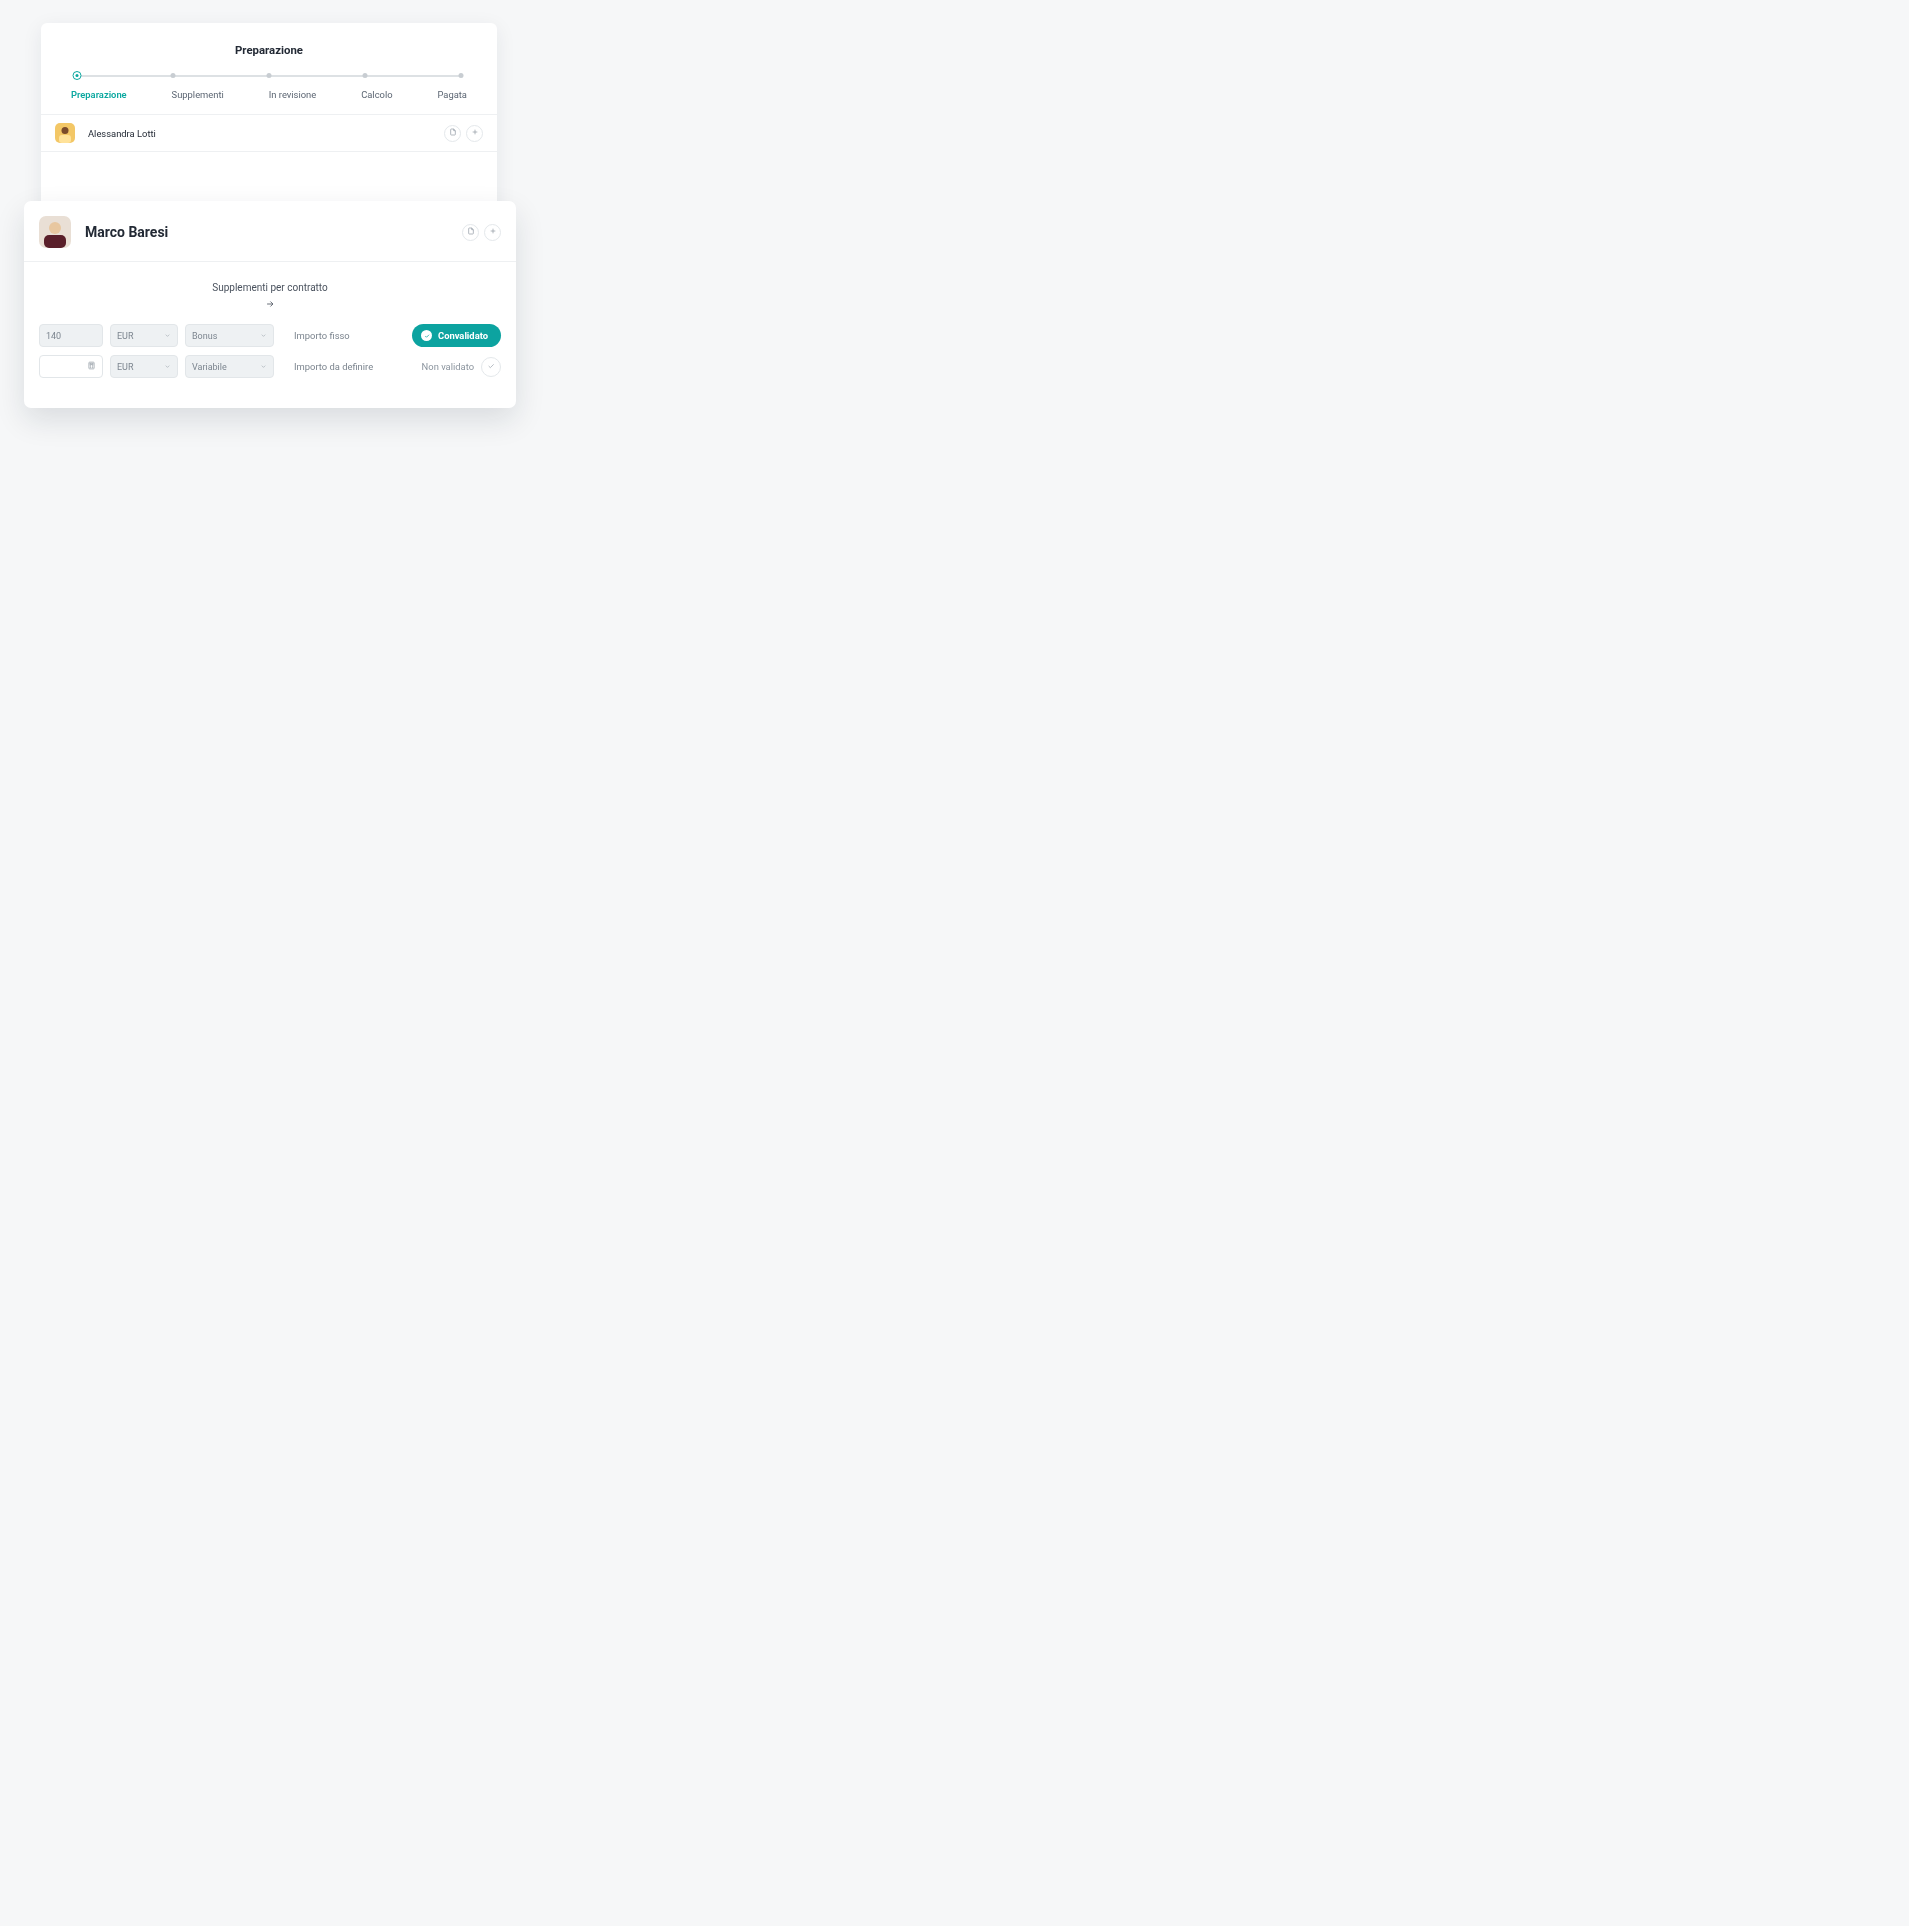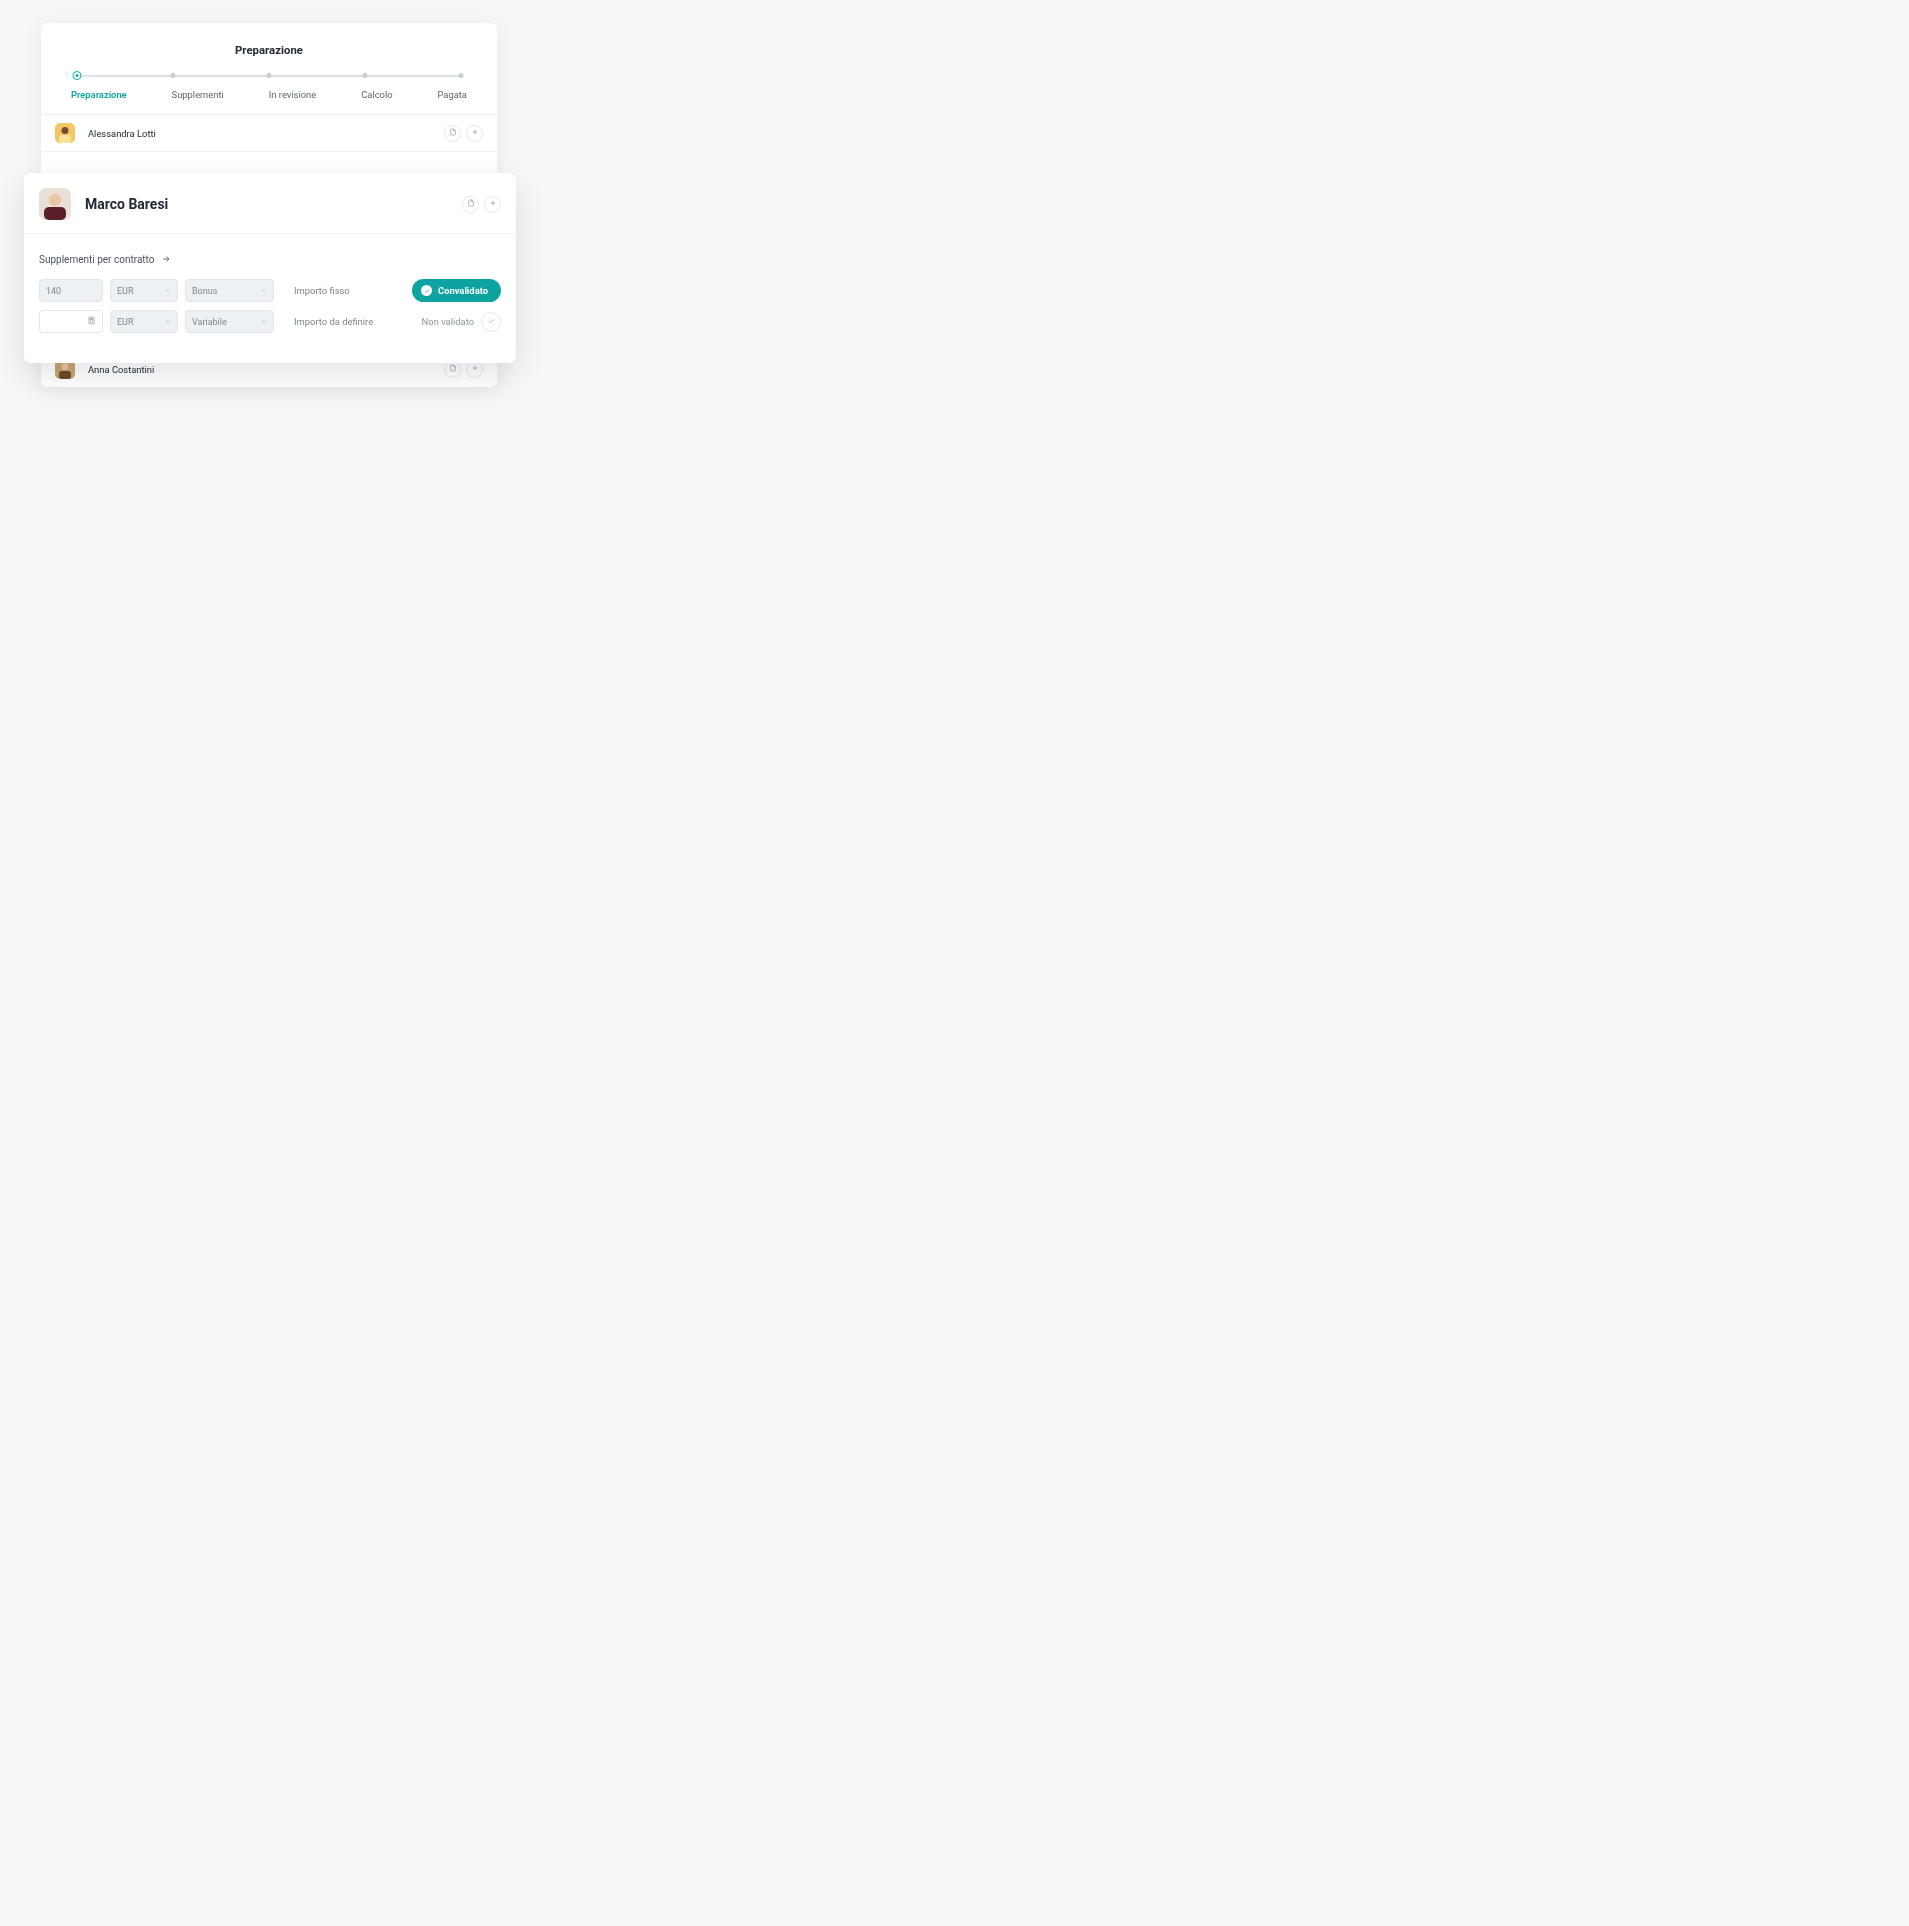--- a/index.html
+++ b/index.html
@@ -117,21 +117,21 @@
 
   .spacer-block {
     height: 199px;
     border-top: 0.5px solid #eef0f2;
   }
 
   
   .card-detail {
     position: absolute;
     left: 24px;
-    top: 173px;
+    top: 201px;
     width: 492px;
     background: #ffffff;
     border-radius: 7px;
     box-shadow: 0 12px 30px rgba(20,30,50,0.12);
   }
 
   .detail-header {
     display: flex;
     align-items: center;
     padding: 15px 15px 13px;
@@ -149,24 +149,26 @@
     margin-left: 14px;
     flex: 1;
     color:#232a35;
   }
 
   .detail-body {
     padding: 20px 15px 22px;
   }
   .supp-link {
     display: flex;
+    align-items: center;
     gap: 6px;
     color: #4a525e;
     font-size: 10px;
     margin-bottom: 13px;
+    flex-direction: column;
   }
   .supp-link svg { width: 10px; height: 10px; stroke: #4a525e; }
 
   .supp-row {
     display: flex;
     align-items: center;
     gap: 7px;
     margin-bottom: 8px;
   }
   .fld {

